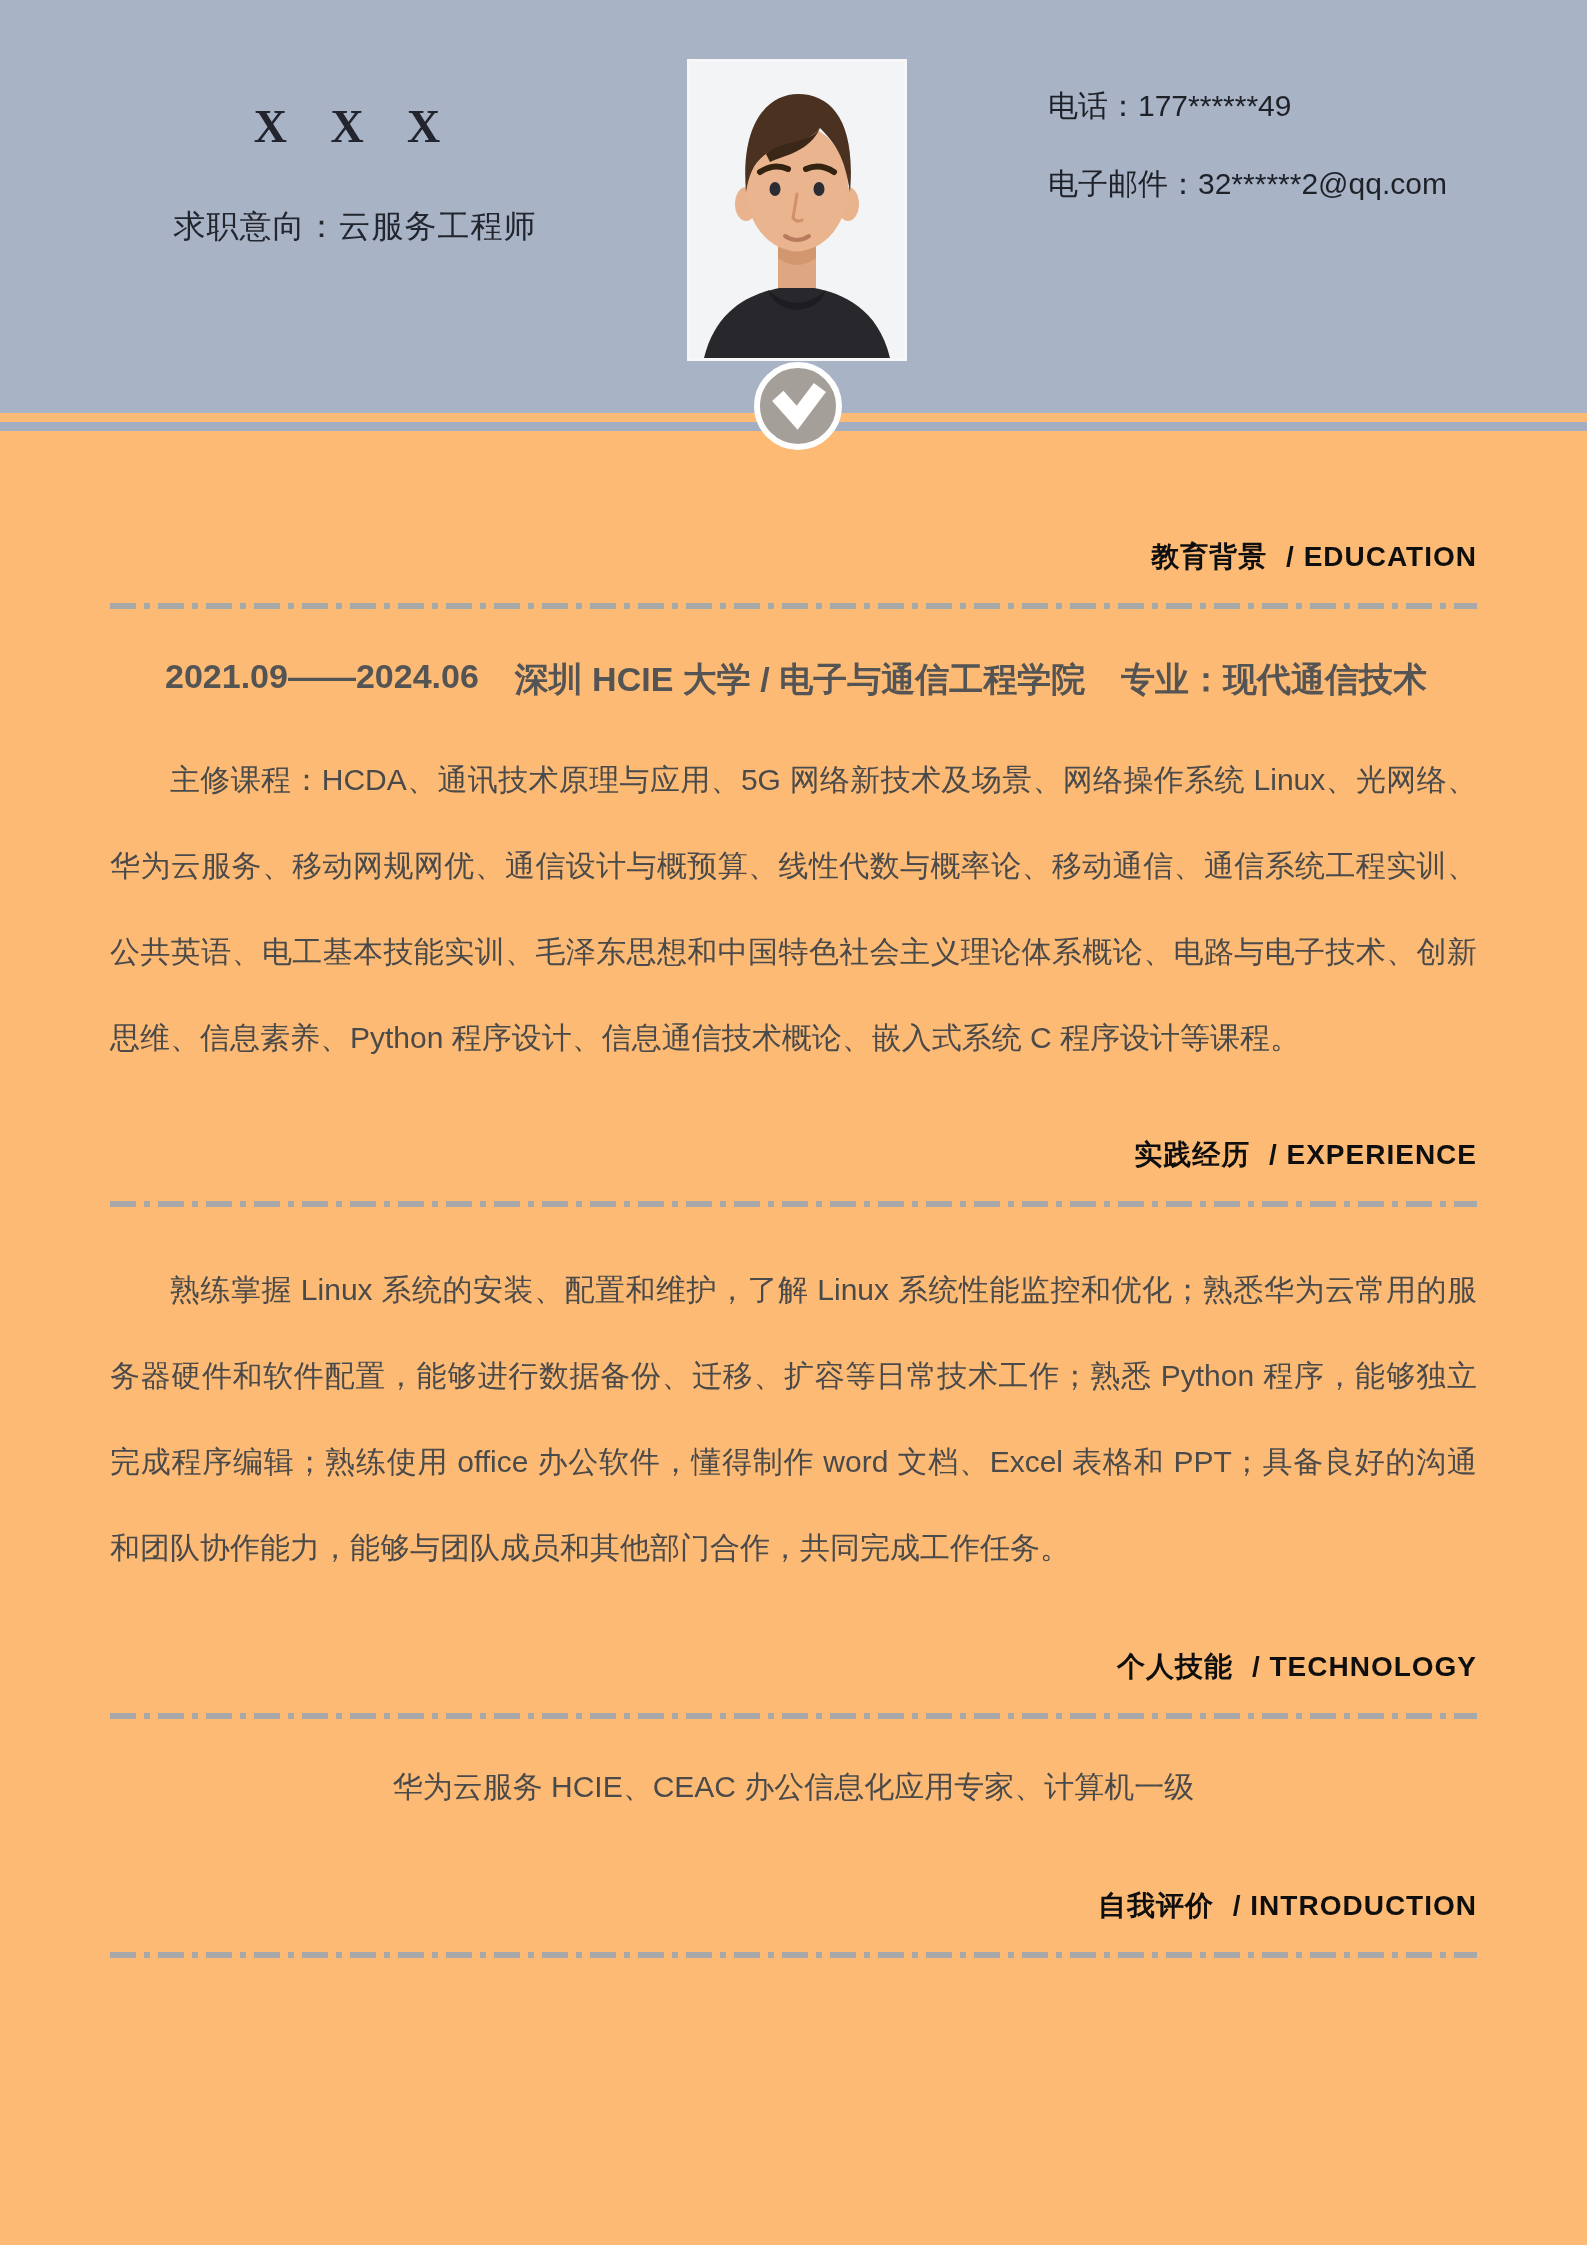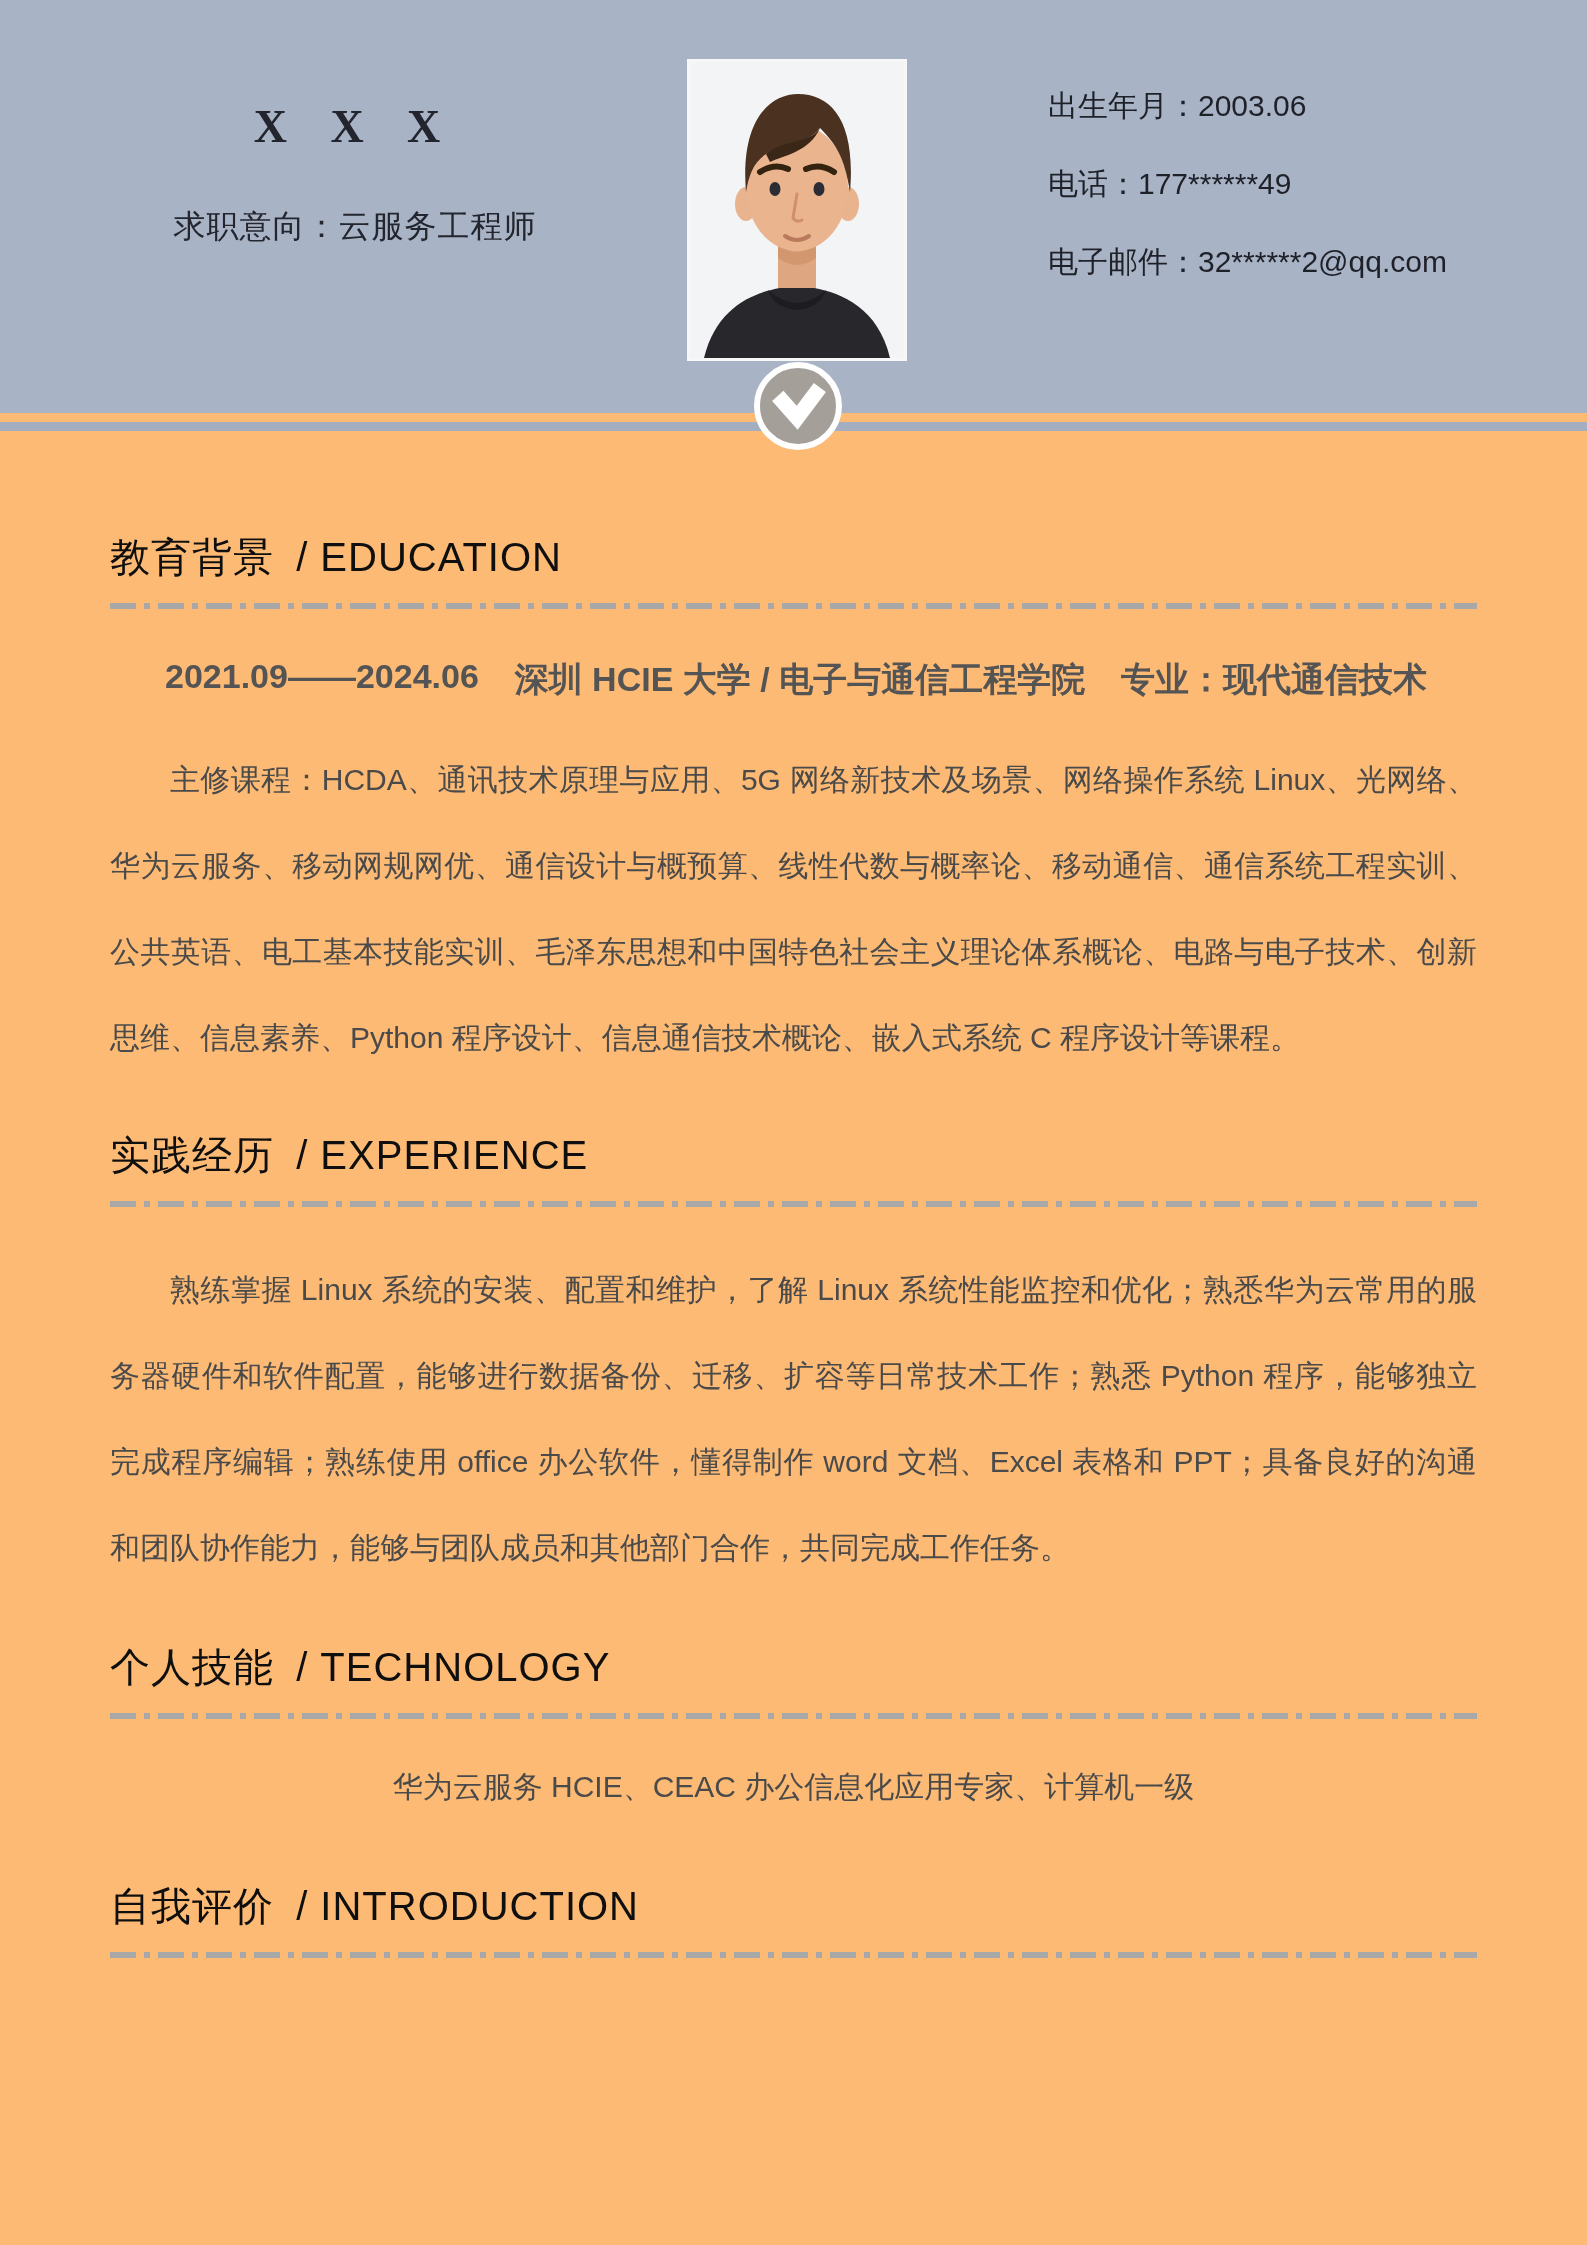--- a/index.html
+++ b/index.html
@@ -53,21 +53,21 @@
     display:flex;align-items:center;justify-content:center;
   }
 
   
   .main{
     position:absolute;left:0;top:431px;width:1587px;
     padding:0 110px;box-sizing:border-box;
     color:#4a4a4a;
   }
   .section-heading{
-    text-align:left;font-size:40px;font-weight:400;color:#0f0f0f;
+    text-align:right;font-size:28px;font-weight:700;color:#0f0f0f;
     line-height:40px;letter-spacing:1px;
   }
   .section-heading .en{margin-left:10px;}
   .dash-divider{
     height:6px;margin-top:26px;
     background-image:repeating-linear-gradient(
       to right,
       #a8a8a8 0px, #a8a8a8 26px,
       transparent 26px, transparent 34px,
       #a8a8a8 34px, #a8a8a8 40px,
@@ -131,21 +131,20 @@
         <ellipse cx="85" cy="127" rx="5.5" ry="7" fill="#2c2c34"></ellipse>
         <ellipse cx="129" cy="127" rx="5.5" ry="7" fill="#2c2c34"></ellipse>
 
         <path d="M107 132 l-4 24 q4 5 9 2" stroke="#d1906b" stroke-width="3" fill="none" stroke-linecap="round"></path>
 
         <path d="M95 174 q12 8 24 0" stroke="#b97a5e" stroke-width="4" fill="none" stroke-linecap="round"></path>
       </svg>
     </div>
 
     <div class="info-list">
-      <div class="info-line"><span>出生年月：</span><span>2003.06</span></div>
       <div class="info-line"><span>电话：</span><span>177******49</span></div>
       <div class="info-line"><span>电子邮件：</span><span>32******2@qq.com</span></div>
     </div>
   </div>
 
   <div class="header-rule"></div>
 
   <div class="chevron-badge">
     <svg width="64" height="64" viewBox="0 0 76 76" xmlns="http://www.w3.org/2000/svg">
       <polyline points="14,26 37,52 64,16" stroke="#ffffff" stroke-width="18" fill="none"></polyline>

